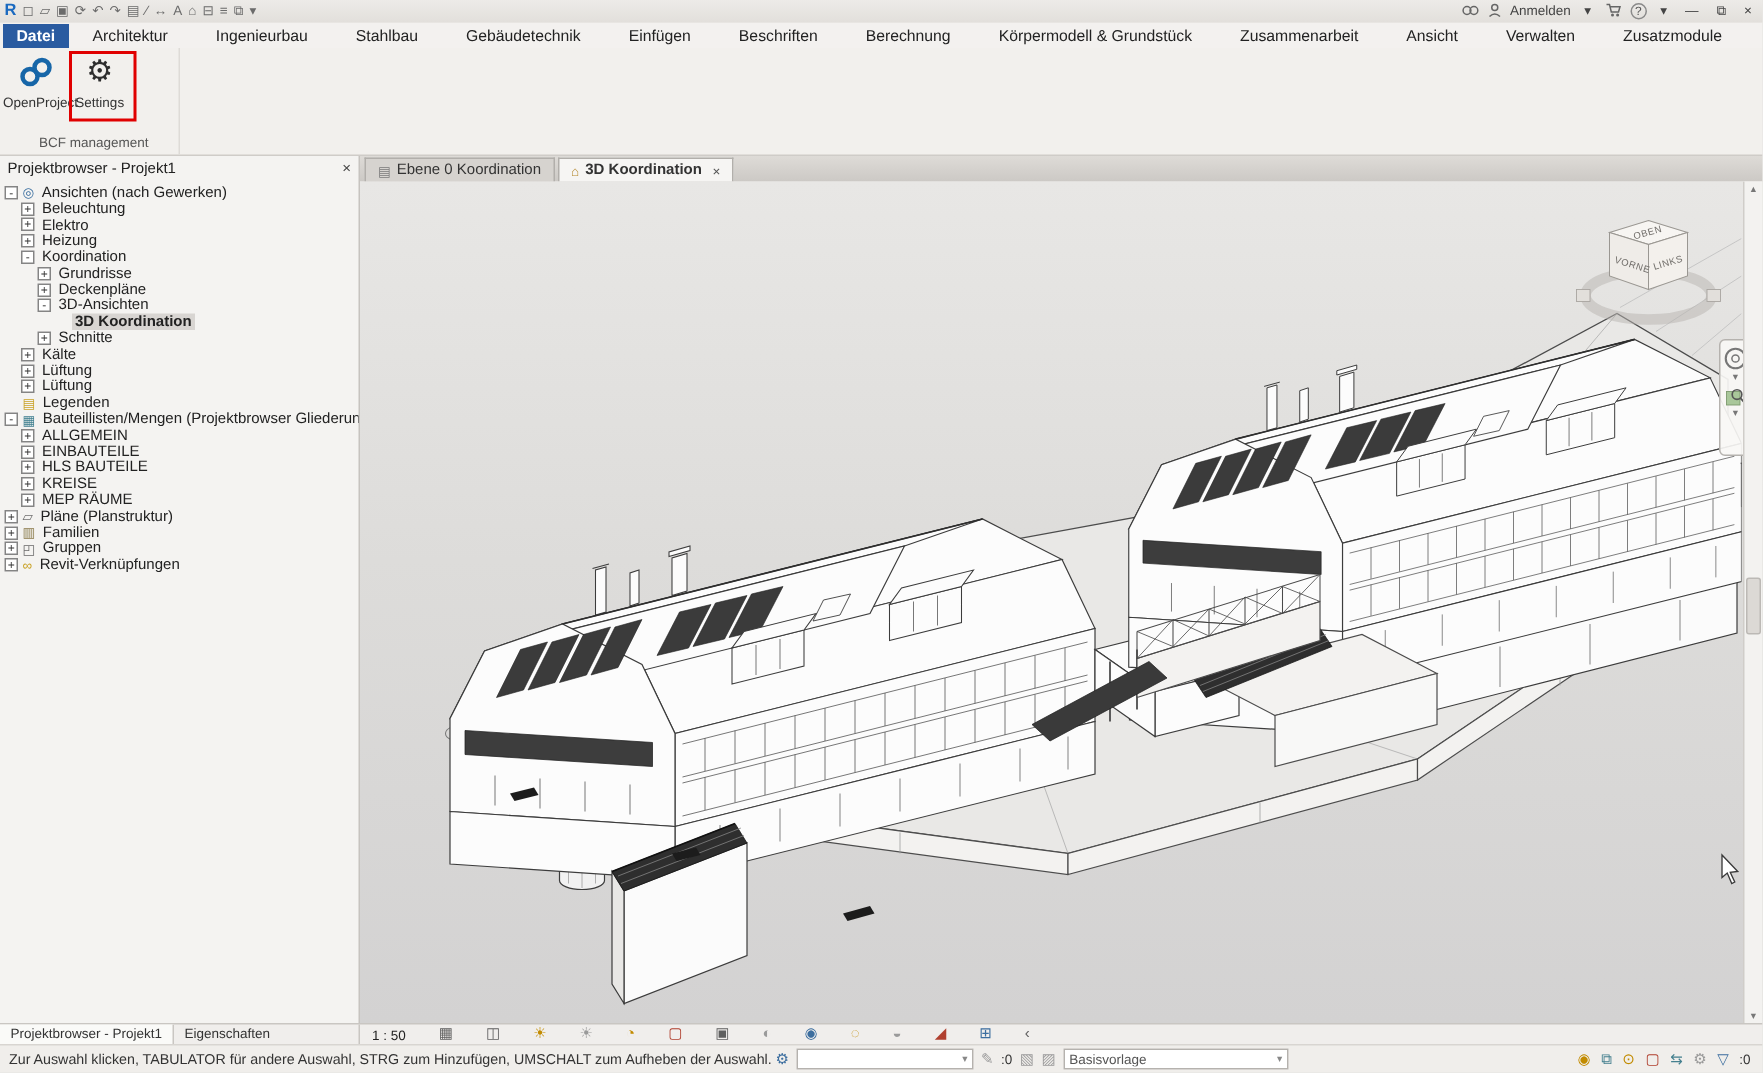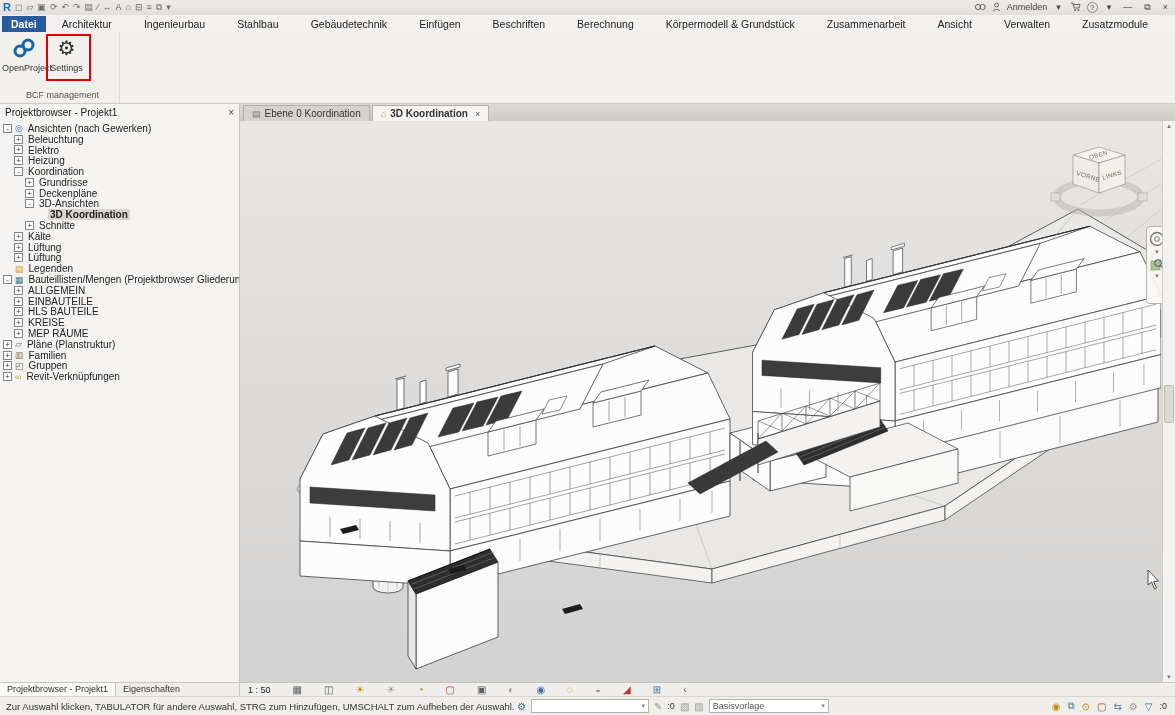--- a/index.html
+++ b/index.html
@@ -508,21 +508,21 @@
   <div class="sb-center">
     <span class="sb-ico c-blue">⚙</span>
     <div class="combo" style="width:118px">
       <span class="cv"></span>
       <span class="ca">▾</span>
     </div>
     <span class="sb-ico c-dim">✎</span>
     <span class="count">:0</span>
     <span class="sb-ico c-dim">▧</span>
     <span class="sb-ico c-dim">▨</span>
-    <div class="combo" style="width:120px">
+    <div class="combo" style="width:150px">
       <span class="cv">Basisvorlage</span>
       <span class="ca">▾</span>
     </div>
   </div>
 
   <div class="sb-right">
     <span class="sb-ico c-gold">◉</span>
     <span class="sb-ico c-teal">⧉</span>
     <span class="sb-ico c-gold">⊙</span>
     <span class="sb-ico c-red">▢</span>

